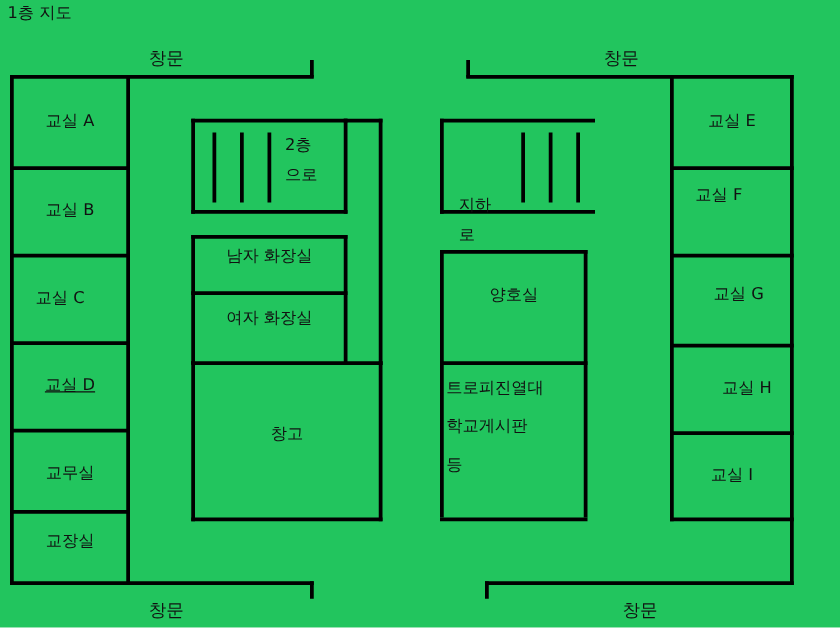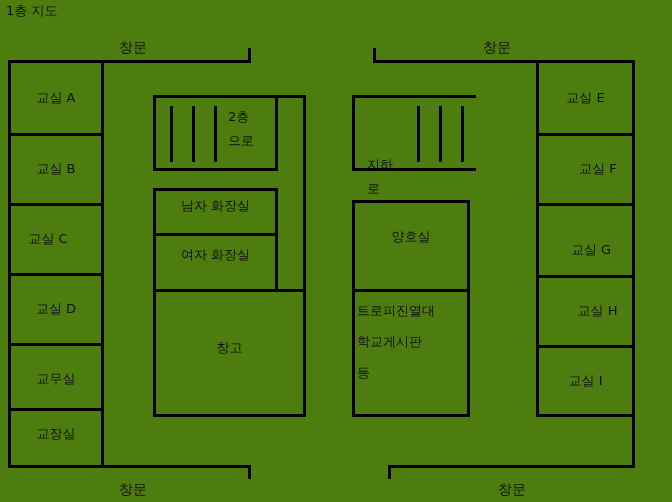--- a/index.html
+++ b/index.html
@@ -8,21 +8,21 @@
     background: #f7f7f5;
   }
   body {
     font-family: "DejaVu Sans", "Liberation Sans", sans-serif;
     color: #111111;
   }
   #map-root {
     position: relative;
     width: 672px;
     height: 502px;
-    background: #4d7c0f;
+    background: #22c55e;
     overflow: hidden;
   }
   .title {
     position: absolute;
     left: 6px;
     top: 3px;
     font-size: 13px;
     line-height: 16px;
     white-space: nowrap;
     color: #111111;
@@ -101,35 +101,35 @@
 
   <div class="wall-h" style="left:8px; top:133px; width:96px;"></div>
   <div class="wall-h" style="left:8px; top:203px; width:96px;"></div>
   <div class="wall-h" style="left:8px; top:273px; width:96px;"></div>
   <div class="wall-h" style="left:8px; top:343px; width:96px;"></div>
   <div class="wall-h" style="left:8px; top:408px; width:96px;"></div>
 
   <div class="room-label" style="left:8px; top:89px; width:96px;">교실 A</div>
   <div class="room-label" style="left:8px; top:160px; width:96px;">교실 B</div>
   <div class="room-label" style="left:8px; top:230px; width:80px;">교실 C</div>
-  <div class="room-label" style="left:8px; top:300px; width:96px;">교실 D</div>
+  <div class="room-label" style="left:8px; top:300px; width:96px;text-decoration:underline;">교실 D</div>
   <div class="room-label" style="left:8px; top:370px; width:96px;">교무실</div>
   <div class="room-label" style="left:8px; top:425px; width:96px;text-align:center;">교장실</div>
 
   <div class="wall-v" style="left:536px; top:60px; height:357px;"></div>
   <div class="wall-v" style="left:632px; top:60px; height:408px;"></div>
   <div class="wall-h" style="left:536px; top:133px; width:99px;"></div>
   <div class="wall-h" style="left:536px; top:203px; width:99px;"></div>
   <div class="wall-h" style="left:536px; top:275px; width:99px;"></div>
   <div class="wall-h" style="left:536px; top:345px; width:99px;"></div>
   <div class="wall-h" style="left:536px; top:414px; width:99px;"></div>
 
   <div class="room-label" style="left:536px; top:89px; width:99px;">교실 E</div>
-  <div class="room-label" style="left:536px; top:160px; width:78px;margin-left:23px;">교실 F</div>
-  <div class="room-label" style="left:536px; top:241px; width:110px;">교실 G</div>
+  <div class="room-label" style="left:536px; top:148px; width:78px;">교실 F</div>
+  <div class="room-label" style="left:536px; top:227px; width:110px;">교실 G</div>
   <div class="room-label" style="left:536px; top:302px; width:123px;">교실 H</div>
   <div class="room-label" style="left:536px; top:372px; width:99px;">교실 I</div>
 
   <div class="wall-h" style="left:153px; top:95px; width:125px;"></div>
   <div class="wall-v" style="left:153px; top:95px; height:76px;"></div>
   <div class="wall-v" style="left:275px; top:95px; height:76px;"></div>
   <div class="wall-h" style="left:153px; top:168px; width:125px;"></div>
 
   <div class="stair-tick" style="left:170px; top:106px; height:56px;"></div>
   <div class="stair-tick" style="left:192px; top:106px; height:56px;"></div>

